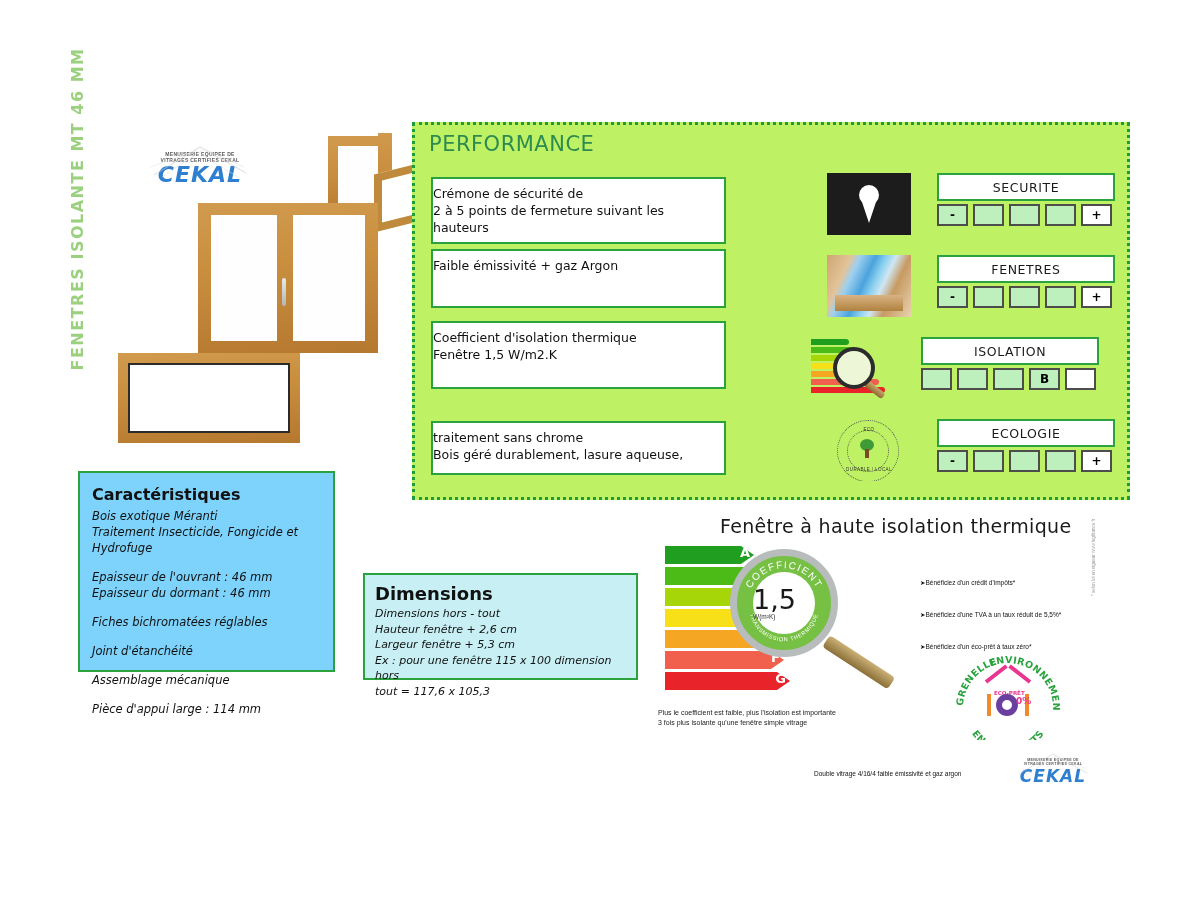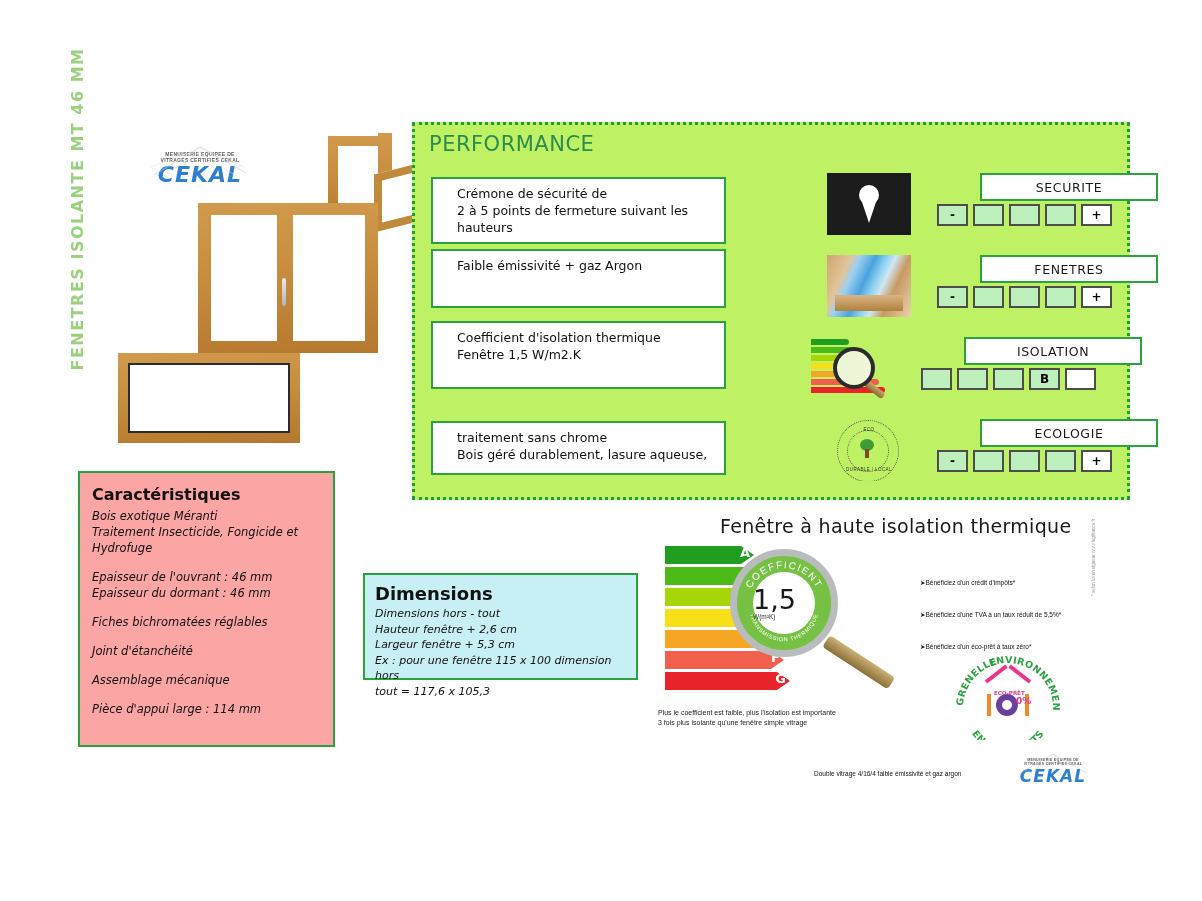--- a/index.html
+++ b/index.html
@@ -26,30 +26,30 @@
   .win-frame{position:absolute;box-sizing:border-box;}
   .wood{background:linear-gradient(175deg,#d19a4e 0%,#c98f3f 40%,#b5782f 100%);}
   .glass{background:#fefefe;}
 
   
   .perf{position:absolute;left:404px;top:114px;width:718px;height:378px;
      border:3px dotted #1f9c3a;box-sizing:border-box;background:#bef264;}
   .perf-title{position:absolute;left:14px;top:7px;font-size:21px;color:#2e8b4f;
      font-family:"DejaVu Sans",sans-serif;letter-spacing:.5px;}
   .perf-box{position:absolute;left:16px;border:2px solid #2aa33f;background:#fff;
-     box-sizing:border-box;padding:6px 8px 4px 24px;color:#111;font-size:12.5px;
+     box-sizing:border-box;padding:6px 8px 4px 0;color:#111;font-size:12.5px;
      line-height:17px;font-family:"DejaVu Sans",sans-serif;}
 
   
   .rate-row{position:absolute;}
   .rate-icon{position:absolute;width:84px;height:62px;overflow:hidden;}
   .rate-label{position:absolute;left:110px;width:178px;height:28px;border:2px solid #2aa33f;
      background:#fff;box-sizing:border-box;display:flex;align-items:center;
      justify-content:center;font-size:12.5px;color:#1a1a1a;letter-spacing:.6px;
-     font-family:"DejaVu Sans",sans-serif;margin-left:43px;}
+     font-family:"DejaVu Sans",sans-serif;}
   .boxes{position:absolute;left:110px;top:31px;display:flex;gap:5px;}
   .bx{width:31px;height:22px;border:2px solid #4d4d4d;box-sizing:border-box;
      display:flex;align-items:center;justify-content:center;font-size:12px;
      font-weight:bold;color:#000;font-family:"DejaVu Sans",sans-serif;}
   .bx.on{background:#bdf0bd;}
   .bx.off{background:#ffffff;}
 
   
   .keyhole{width:100%;height:100%;background:#1c1c1c;position:relative;}
   .keyhole:before{content:"";position:absolute;left:50%;top:12px;width:20px;height:20px;
@@ -81,22 +81,22 @@
   .eco-st .ring2{position:absolute;left:20px;top:11px;width:40px;height:40px;
      border:1px dotted #555;border-radius:50%;}
   .eco-st .tree{position:absolute;left:30px;top:20px;width:20px;height:20px;}
   .eco-st .t1{position:absolute;left:3px;top:0;width:14px;height:12px;
      background:#3f9b35;border-radius:50%;}
   .eco-st .t2{position:absolute;left:8px;top:10px;width:4px;height:9px;background:#7b4a21;}
   .eco-st .tx{position:absolute;width:100%;text-align:center;font-size:4.5px;color:#333;
      font-family:"Liberation Sans",sans-serif;letter-spacing:.4px;}
 
   
-  .carac{position:absolute;left:70px;top:463px;width:257px;height:276px;
-     border:2px solid #2aa33f;background:#fca5a5;box-sizing:border-box;padding:12px 12px;}
+  .carac{position:absolute;left:70px;top:463px;width:257px;height:201px;
+     border:2px solid #2aa33f;background:#7dd3fc;box-sizing:border-box;padding:12px 12px;}
   .carac h3{margin:0 0 4px 0;font-size:16px;color:#111;font-weight:bold;
      font-family:"DejaVu Sans",sans-serif;}
   .carac p{margin:0;font-size:11.5px;font-style:italic;color:#111;line-height:16px;
      font-family:"DejaVu Sans",sans-serif;}
   .carac .gap{height:13px;}
 
   
   .dims{position:absolute;left:355px;top:565px;width:275px;height:107px;
      border:2px solid #2aa33f;background:#c8f0f4;box-sizing:border-box;padding:8px 10px;}
   .dims h3{margin:0 0 2px 0;font-size:18px;color:#111;font-weight:bold;

